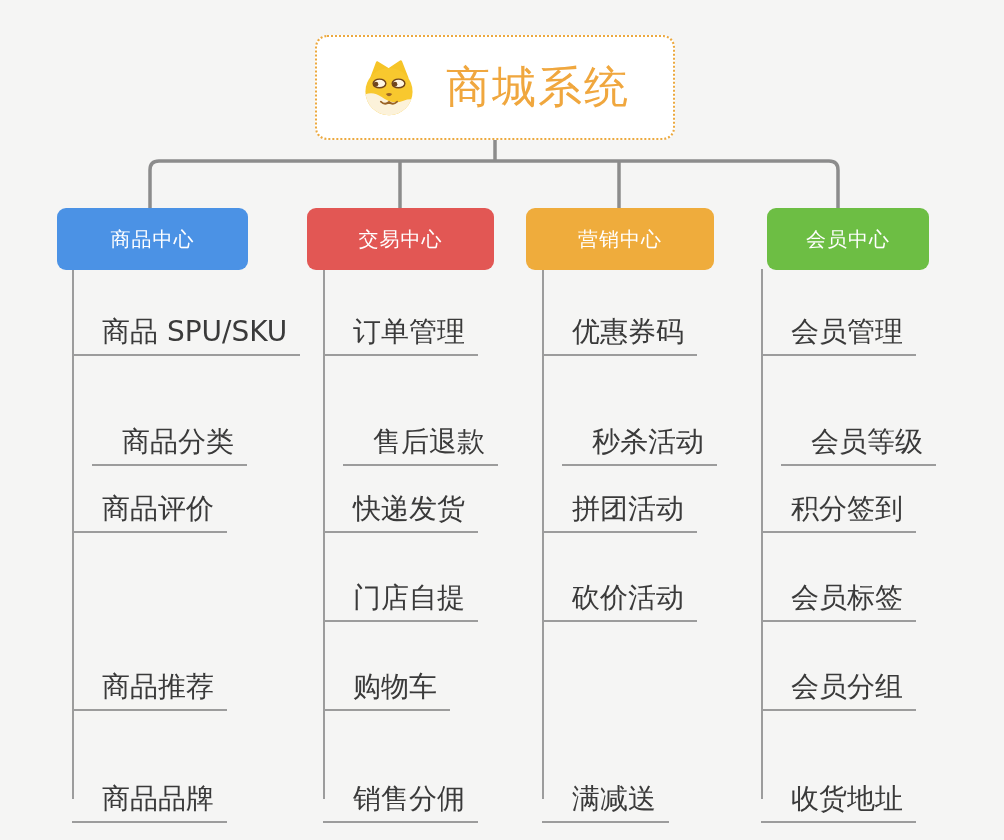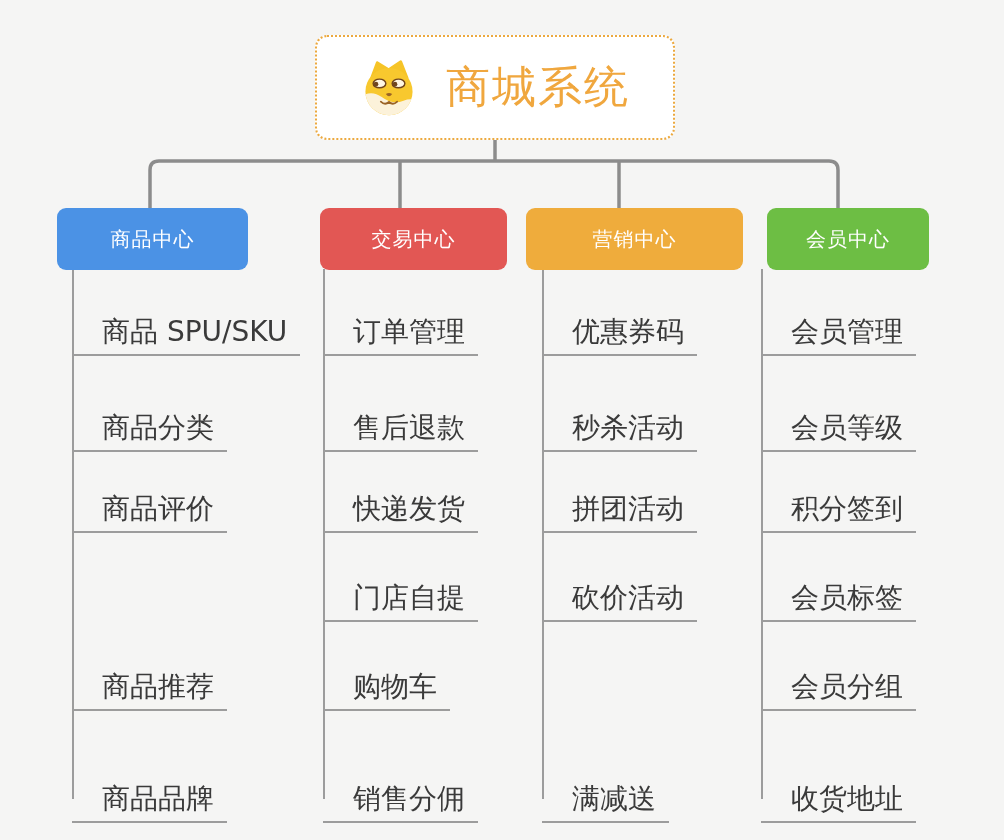--- a/index.html
+++ b/index.html
@@ -17,32 +17,32 @@
   .dog-icon{width:58px;height:58px;flex:0 0 auto;}
 
   
   .branch{
     position:absolute;top:208px;height:62px;border-radius:9px;
     color:#FFFFFF;font-size:20px;letter-spacing:1px;
     display:flex;align-items:center;justify-content:center;
     box-sizing:border-box;white-space:nowrap;
   }
   .b0{left:57px;width:191px;}
-  .b1{left:320px;width:187px;}
-  .b2{left:526px;width:217px;}
+  .b1{left:307px;width:187px;}
+  .b2{left:526px;width:188px;}
   .b3{left:767px;width:162px;}
 
   
   .leaf{
     position:absolute;font-size:28px;color:#3A3A3A;line-height:32px;
     padding:0 13px 6px 30px;border-bottom:2px solid #9C9C9C;
     white-space:nowrap;box-sizing:content-box;
   }
   .c0{left:72px;} .c1{left:323px;} .c2{left:542px;} .c3{left:761px;}
-  .r0{top:316px;} .r1{top:412px;} .r2{top:493px;} .r3{top:582px;} .r4{top:671px;} .r5{top:783px;}
+  .r0{top:316px;} .r1{top:426px;margin-left:20px;} .r2{top:493px;} .r3{top:582px;} .r4{top:671px;} .r5{top:783px;}
 </style>
 </head>
 <body>
 
 <div class="canvas">
 
   <svg class="connectors" viewBox="0 0 1004 840" xmlns="http://www.w3.org/2000/svg">
     <g stroke="#8C8C8C" stroke-width="3.5" fill="none">
       <path d="M495,138 L495,161"></path>
       <path d="M150,210 L150,170 Q150,161 159,161 L829,161 Q838,161 838,170 L838,210"></path>

